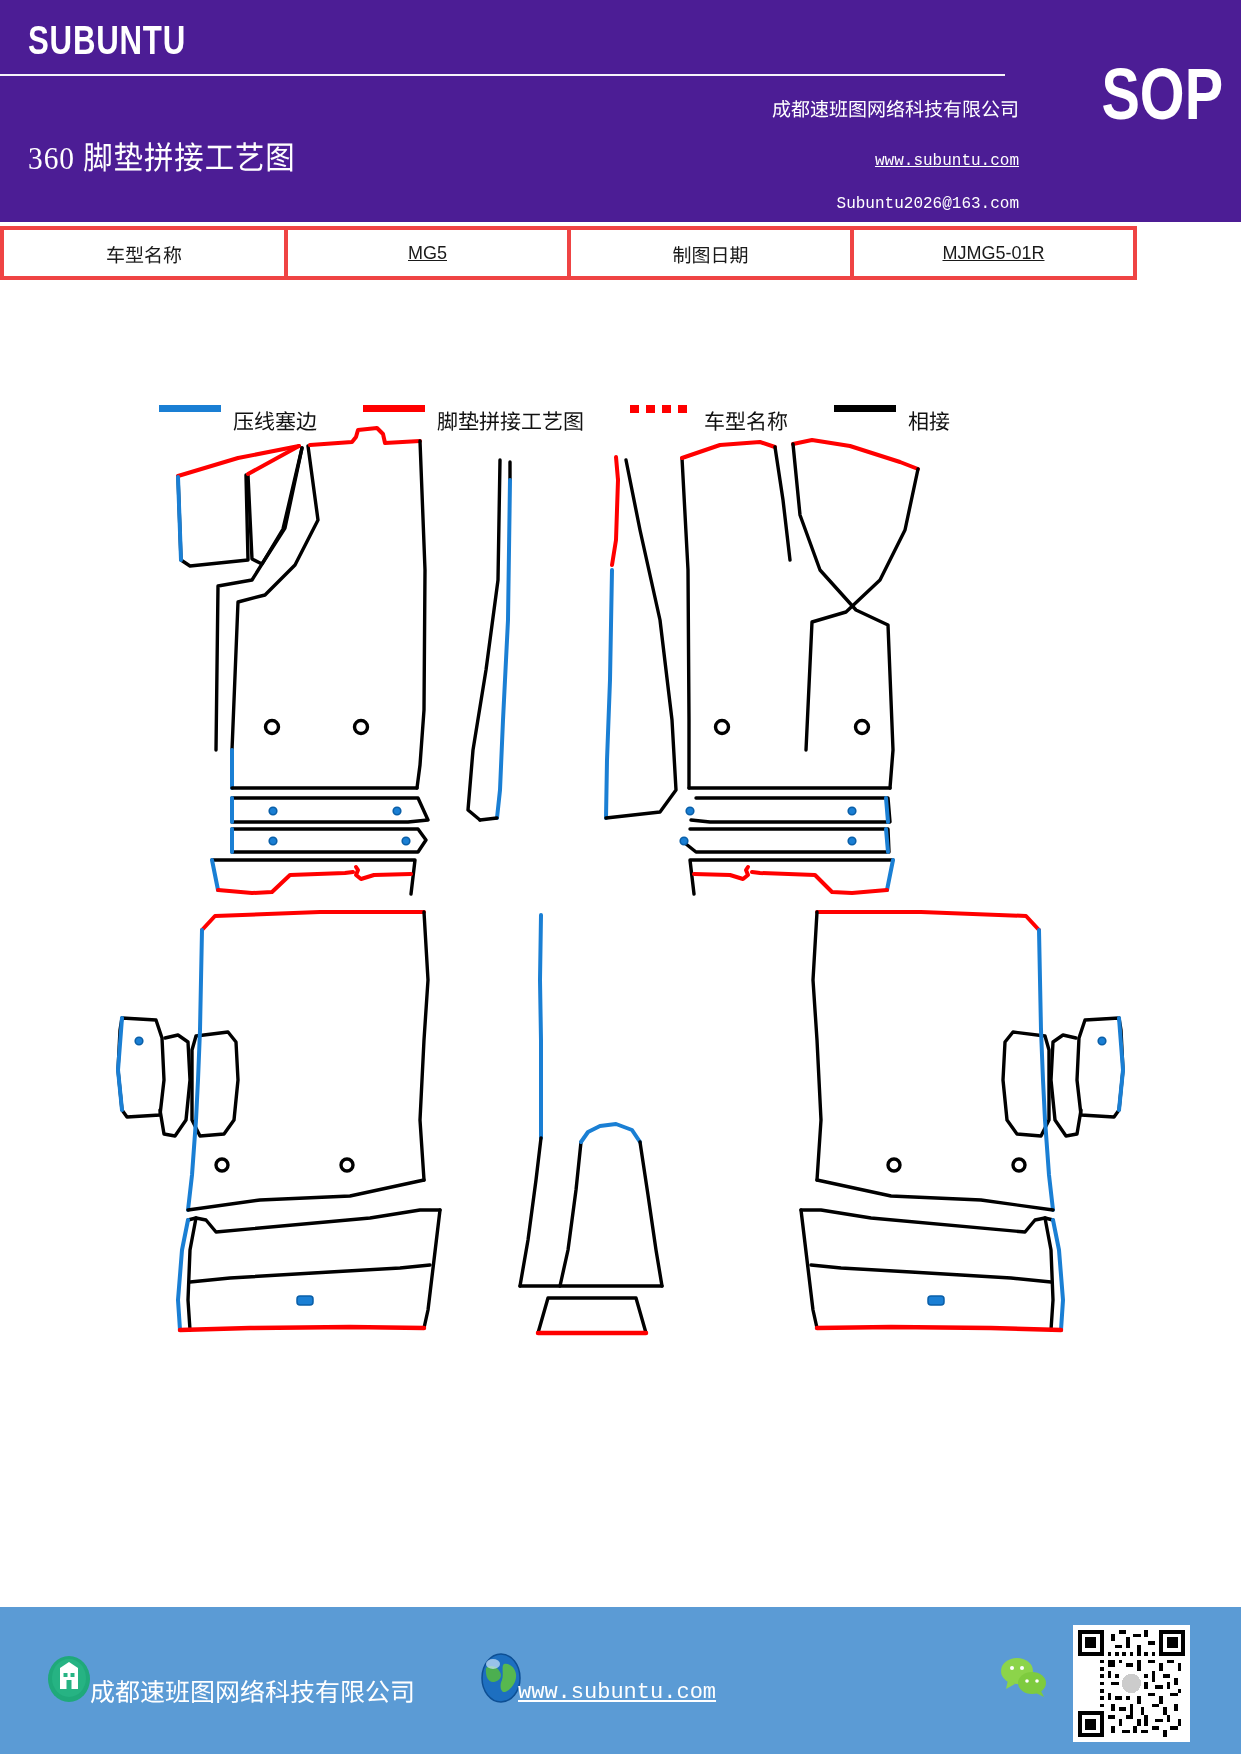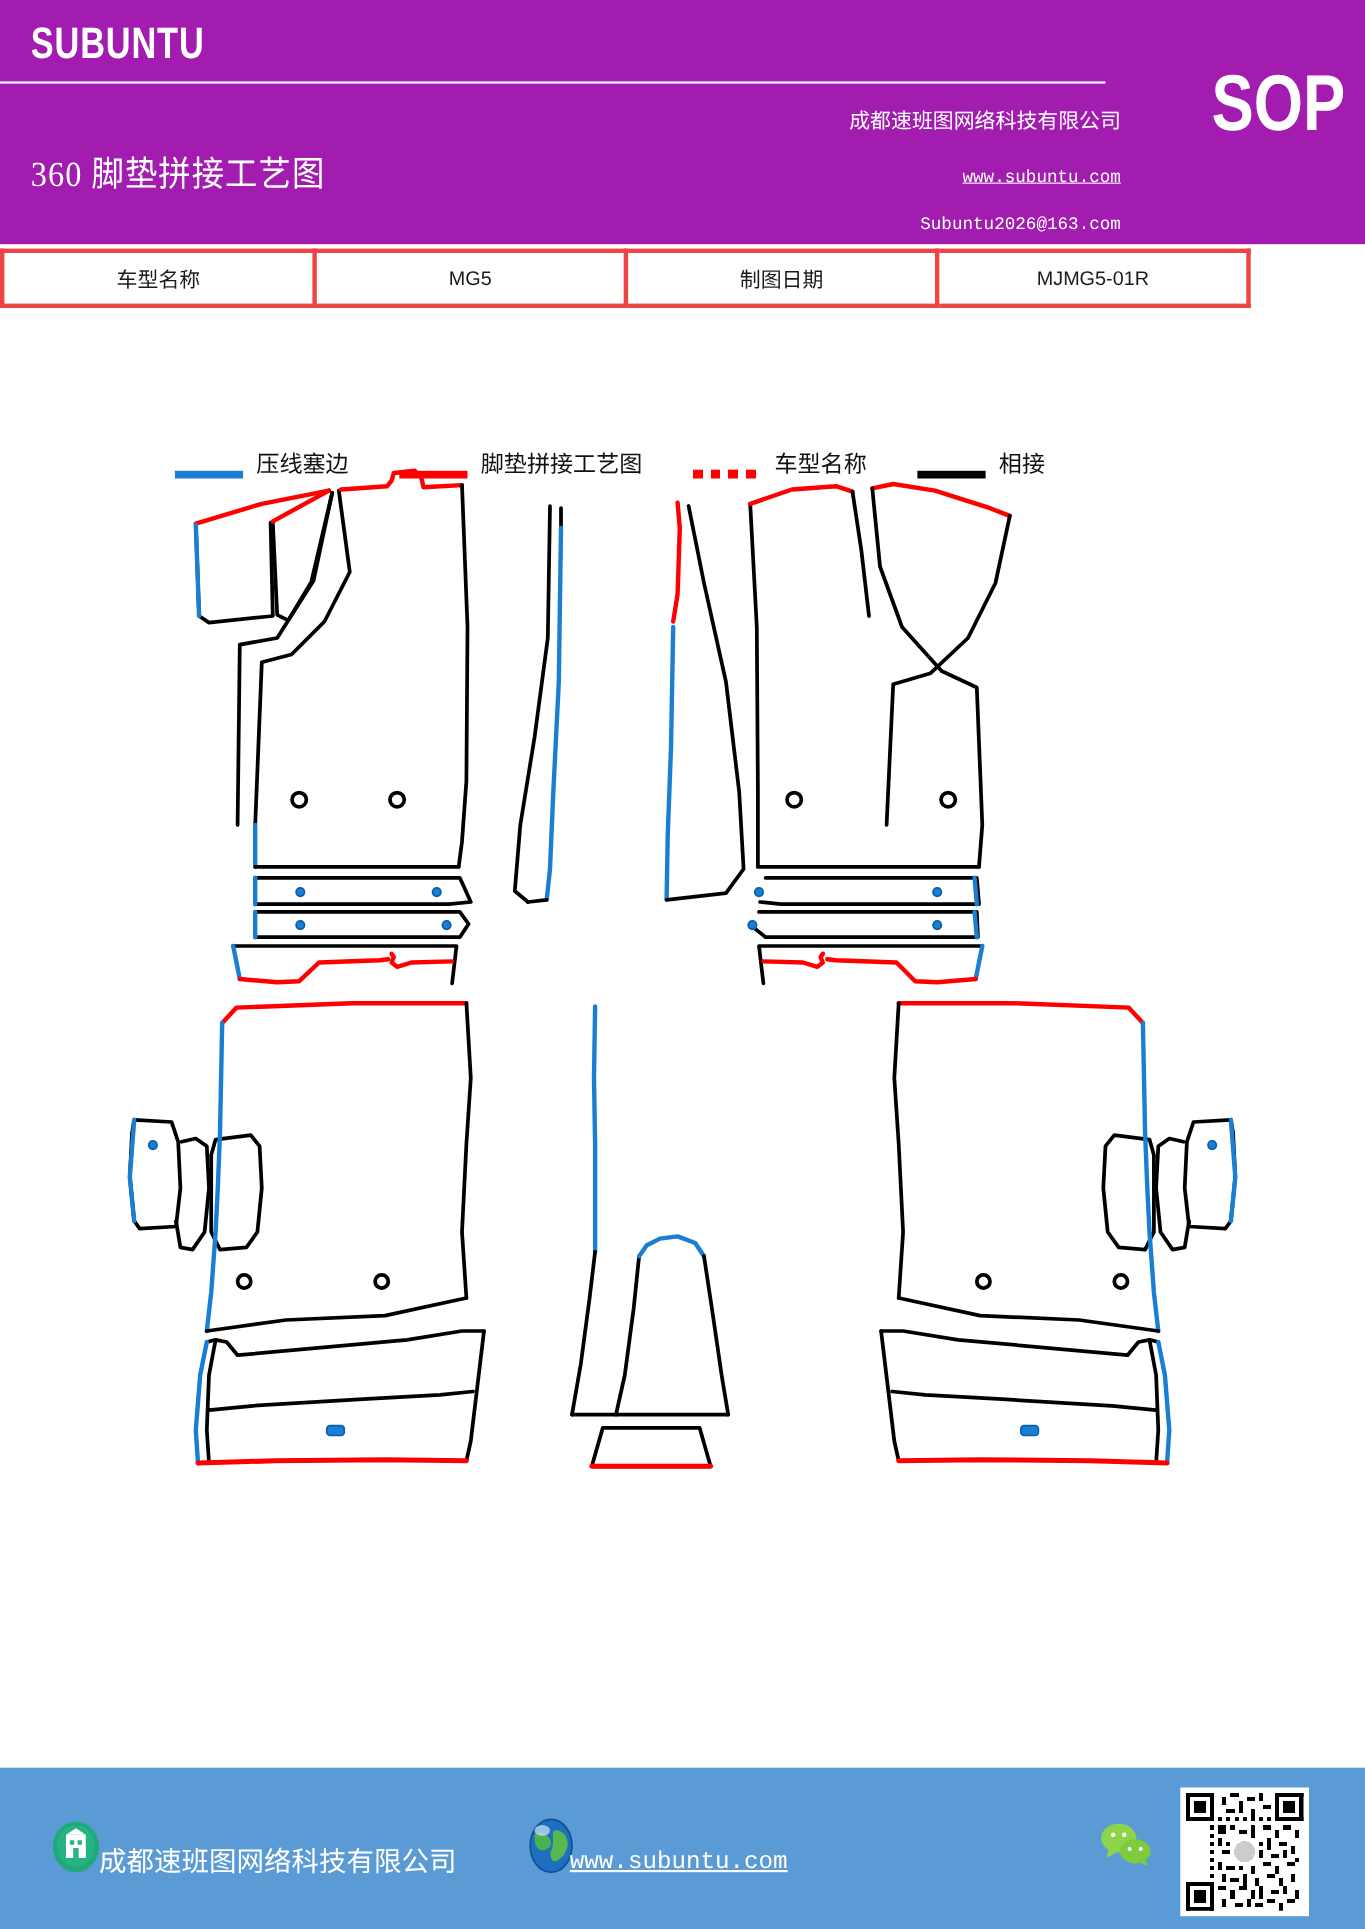--- a/index.html
+++ b/index.html
@@ -8,21 +8,21 @@
     width:1241px;height:1754px;
     background:#ffffff;
     font-family:"Liberation Sans","DejaVu Sans",sans-serif;
     position:relative;overflow:hidden;
   }
   .page{position:relative;width:1241px;height:1754px;}
 
   
   .header{
     position:absolute;left:0;top:0;width:1241px;height:222px;
-    background:#a21caf;
+    background:#4c1d95;
   }
   .brand{
     position:absolute;left:28px;top:18px;
     color:#ffffff;font-size:40px;font-weight:bold;
     letter-spacing:1px;
     font-family:"Liberation Sans","DejaVu Sans",sans-serif;
     transform:scaleX(0.78);transform-origin:left center;
   }
   .hrule{
     position:absolute;left:0px;top:74px;width:1005px;height:2px;
@@ -71,32 +71,33 @@
   .info-table td{
     border:4px solid #ef4444;
     height:44px;
     text-align:center;vertical-align:middle;
     font-size:19px;color:#1a1a1a;
     font-family:"Liberation Serif","DejaVu Serif",serif;
   }
   .info-table td.val{
     font-family:"Liberation Sans","DejaVu Sans",sans-serif;
     font-size:18px;
+    text-decoration:underline;
   }
   .col-a{width:278px;}
   .col-b{width:277px;}
   .col-c{width:277px;}
   .col-d{width:277px;}
 
   
   .legend{
     position:absolute;left:0;top:398px;width:1109px;height:44px;
     display:flex;align-items:center;justify-content:center;gap:46px;
   }
-  .legend-item{display:flex;align-items:flex-end;gap:12px;}
+  .legend-item{display:flex;align-items:flex-start;gap:12px;}
   .swatch{width:62px;height:7px;display:block;}
   .swatch.blue{background:#1a7fd4;}
   .swatch.red{background:#ff0000;}
   .swatch.black{background:#000000;}
   .swatch.dotted{
     background:none;height:8px;
     background-image:repeating-linear-gradient(to right,#ff0000 0 9px,transparent 9px 16px);
   }
   .legend-label{
     font-size:21px;color:#111;

